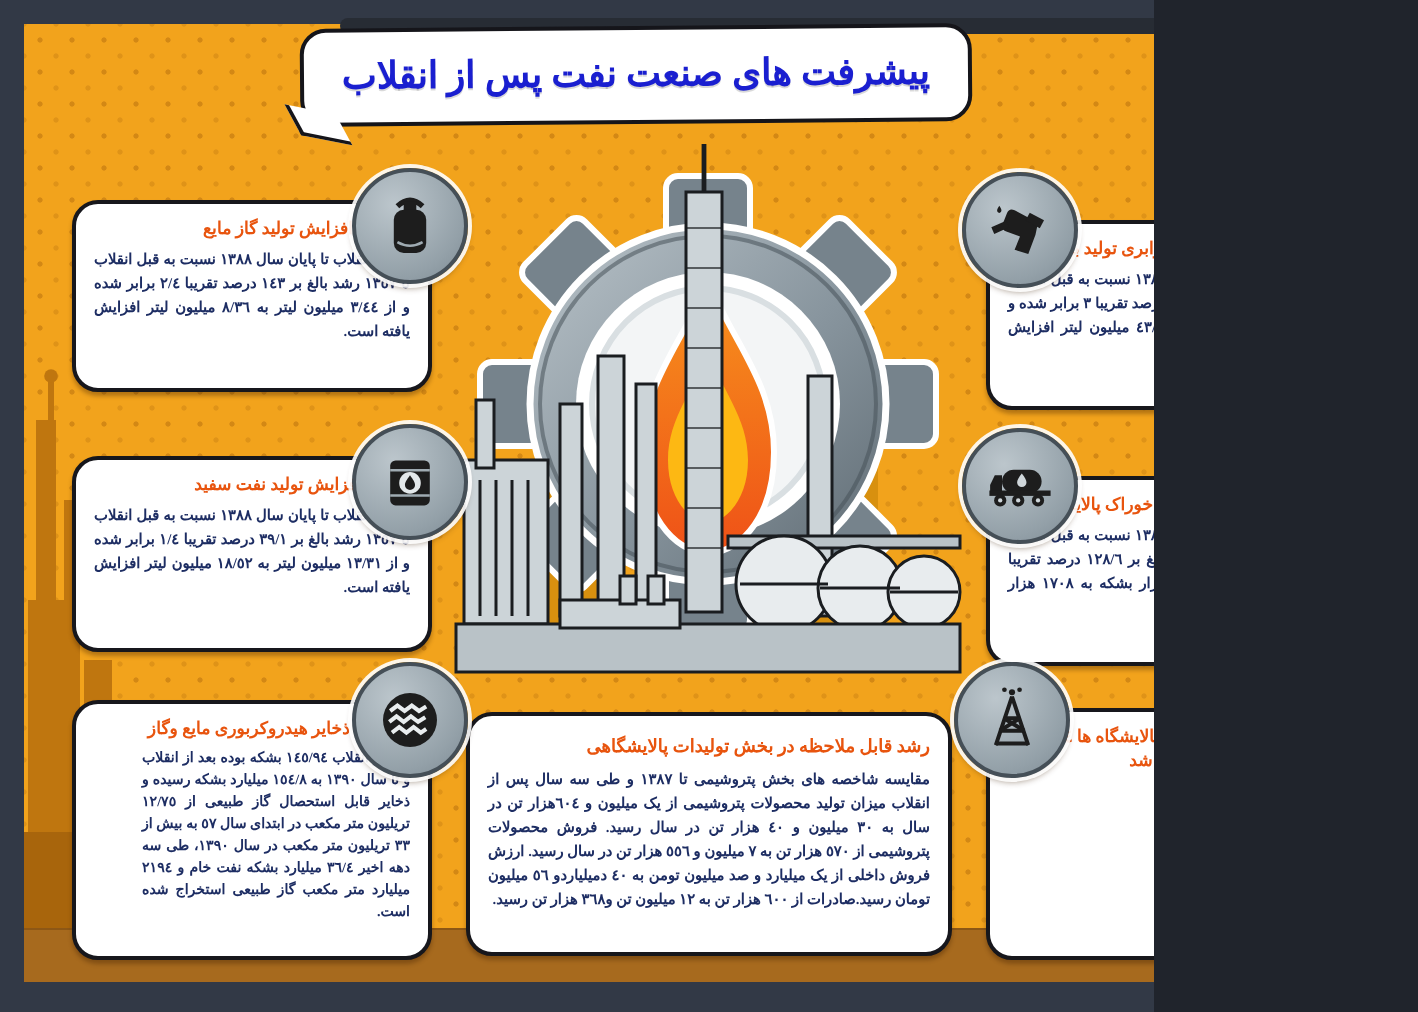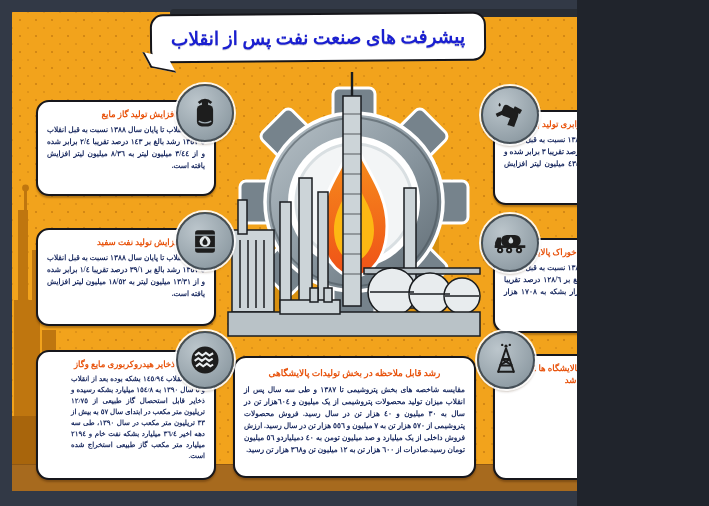--- a/index.html
+++ b/index.html
@@ -72,21 +72,21 @@
   }
   .card.small-type .card-body{font-size:7.05px;line-height:1.58;margin-left:24px;}
 
   .pos-l1{left:36px;top:100px;width:180px;height:96px;}
   .pos-l2{left:36px;top:228px;width:180px;height:98px;}
   .pos-l3{left:36px;top:350px;width:180px;height:130px;}
   .pos-r1{left:493px;top:110px;width:181px;height:95px;}
   .pos-r2{left:493px;top:238px;width:181px;height:95px;}
   .pos-r3{left:493px;top:354px;width:181px;height:126px;}
   .pos-c {left:233px;top:356px;width:243px;height:122px;padding-top:8px;}
-  .pos-c .card-title{font-size:9px;margin-bottom:5px;}
+  .pos-c .card-title{font-size:9px;margin-bottom:5px;text-align:right;}
   .pos-l1 .card-title,.pos-l2 .card-title,.pos-l3 .card-title{padding-left:26px;}
   .pos-r1 .card-title,.pos-r2 .card-title,.pos-r3 .card-title{padding-right:26px;}
 
   .badge{
     position:absolute;width:54px;height:54px;border-radius:50%;z-index:6;
     background:radial-gradient(circle at 35% 30%, #bcc6cc, #93a0a8 70%, #7e8b94);
     border:2px solid #454f57;
     box-shadow:0 0 0 2px rgba(255,255,255,.9), 0 2px 3px rgba(60,30,0,.45);
     display:flex;align-items:center;justify-content:center;
   }

